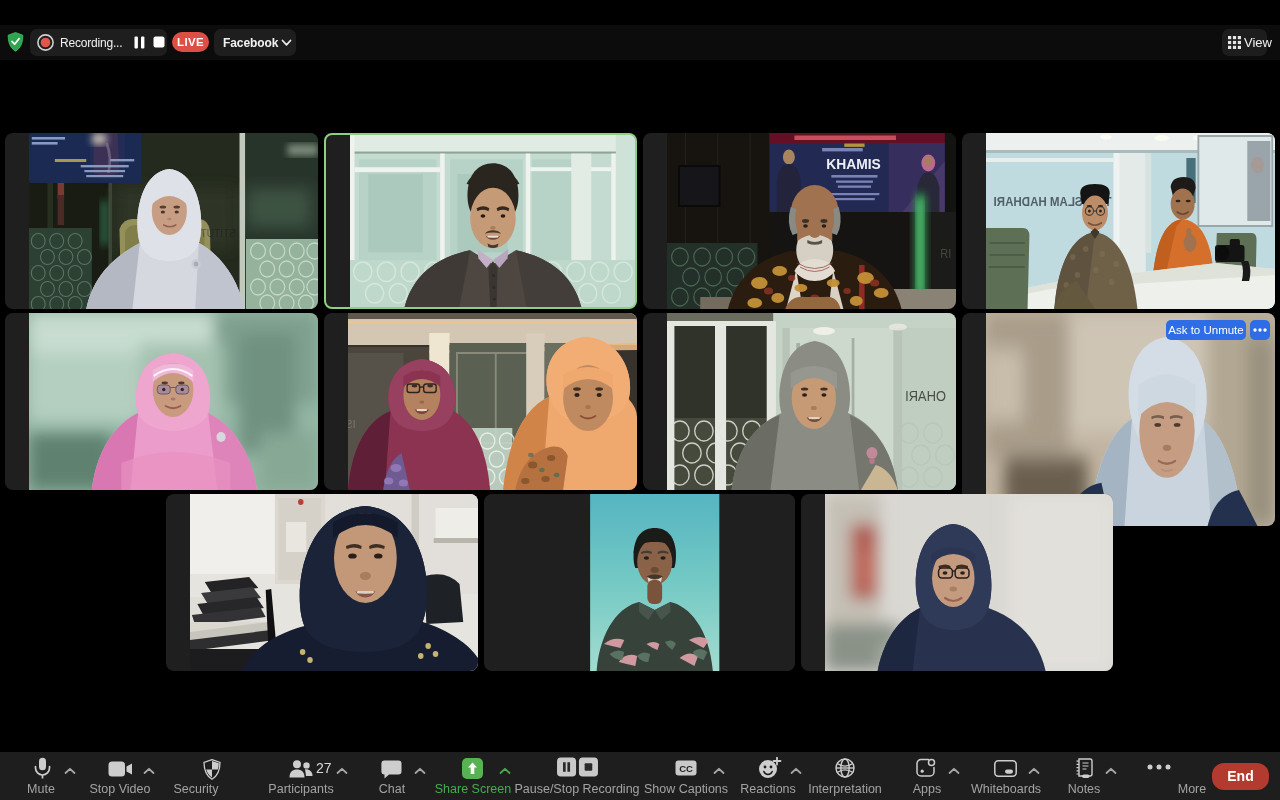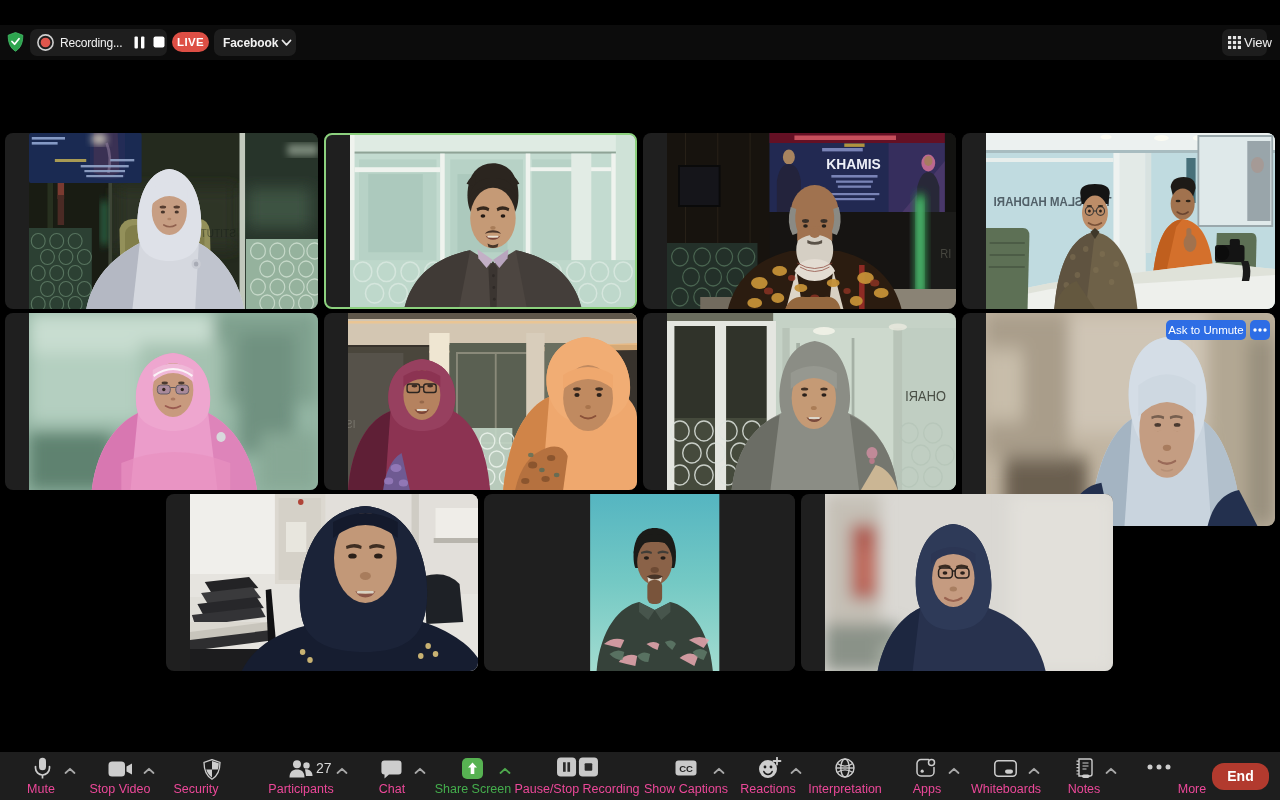--- a/index.html
+++ b/index.html
@@ -13,21 +13,21 @@
   #menubar .title { position:absolute; left:0; right:0; top:4px; text-align:center;
     font-size:12px; font-weight:700; color:#2b2b2b; }
   
   #topbar { left:0; top:25px; width:1280px; height:35px; background:#0c0c0c; }
   .panel { position:absolute; background:#1e1e1e; border-radius:7px; }
   
   .tile { position:absolute; border-radius:8px; overflow:hidden; background:#1f1f1f;padding-left:24px; }
   .tile svg { display:block; width:100%; height:100%; }
   
   #toolbar { left:0; top:752px; width:1280px; height:48px; background:#1e1e1e; }
-  .tlabel { position:absolute; top:30px; font-size:12.5px; color:#ec4899;
+  .tlabel { position:absolute; top:30px; font-size:12.5px; color:#a3a3a3;
     white-space:nowrap; transform:translateX(-50%); }
   .ticon { position:absolute; top:5px; }
   .caret { position:absolute; top:15px; }
   #endbtn { position:absolute; left:1212px; top:11px; width:57px; height:27px;
     background:#b23a2e; border-radius:12px; color:#fff; font-size:14px;
     font-weight:700; text-align:center; line-height:27px; }
 </style>
 </head>
 <body>
 <div id="stage">

